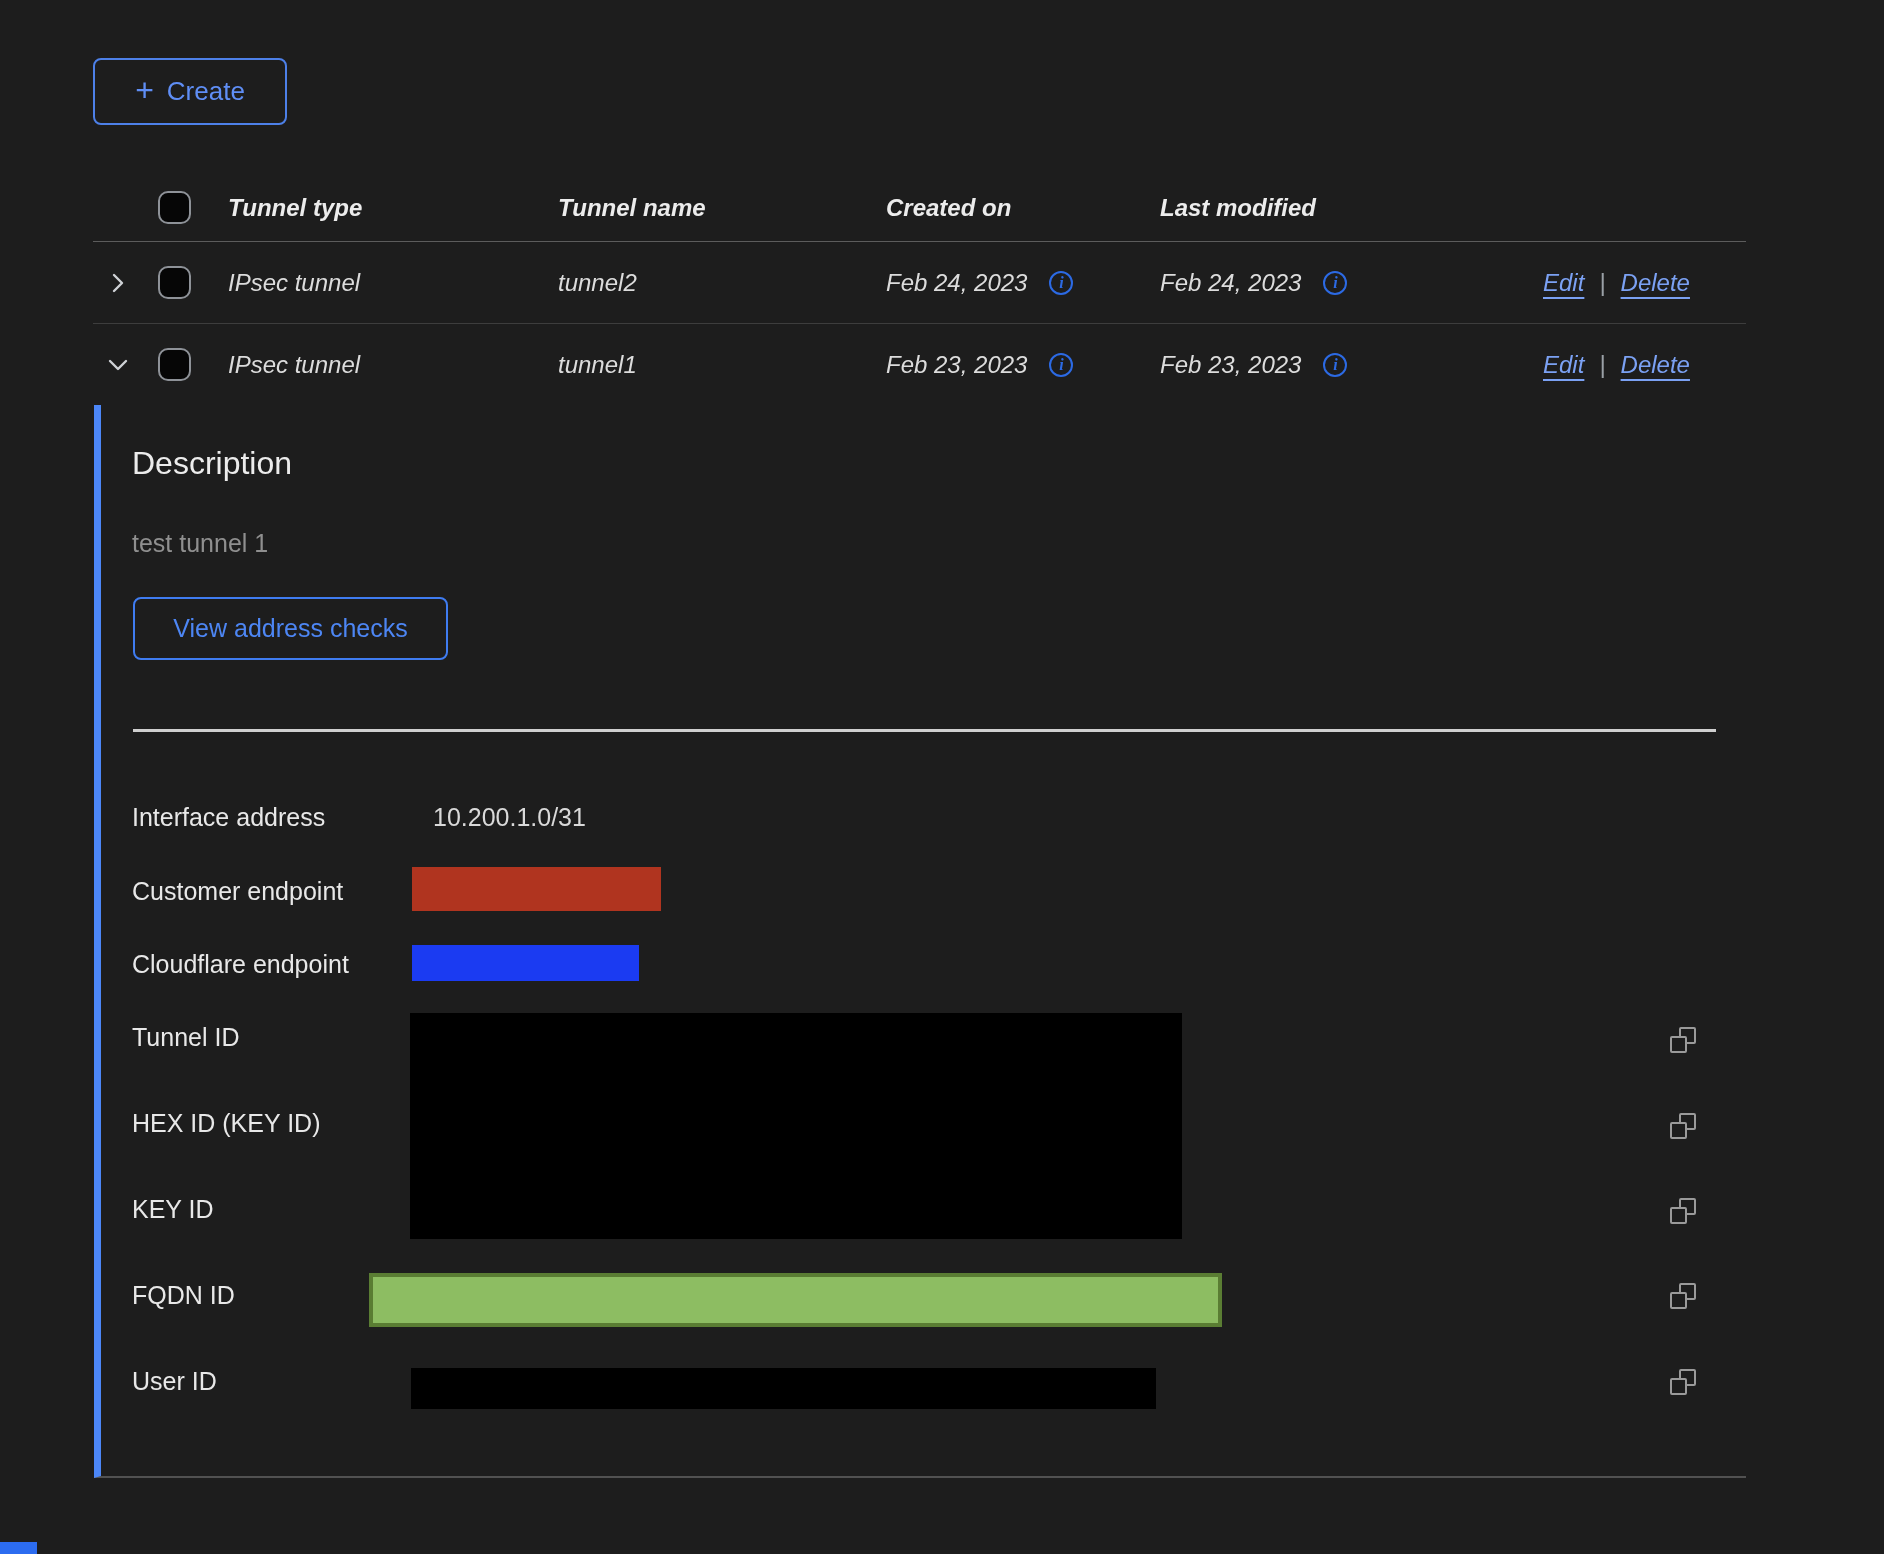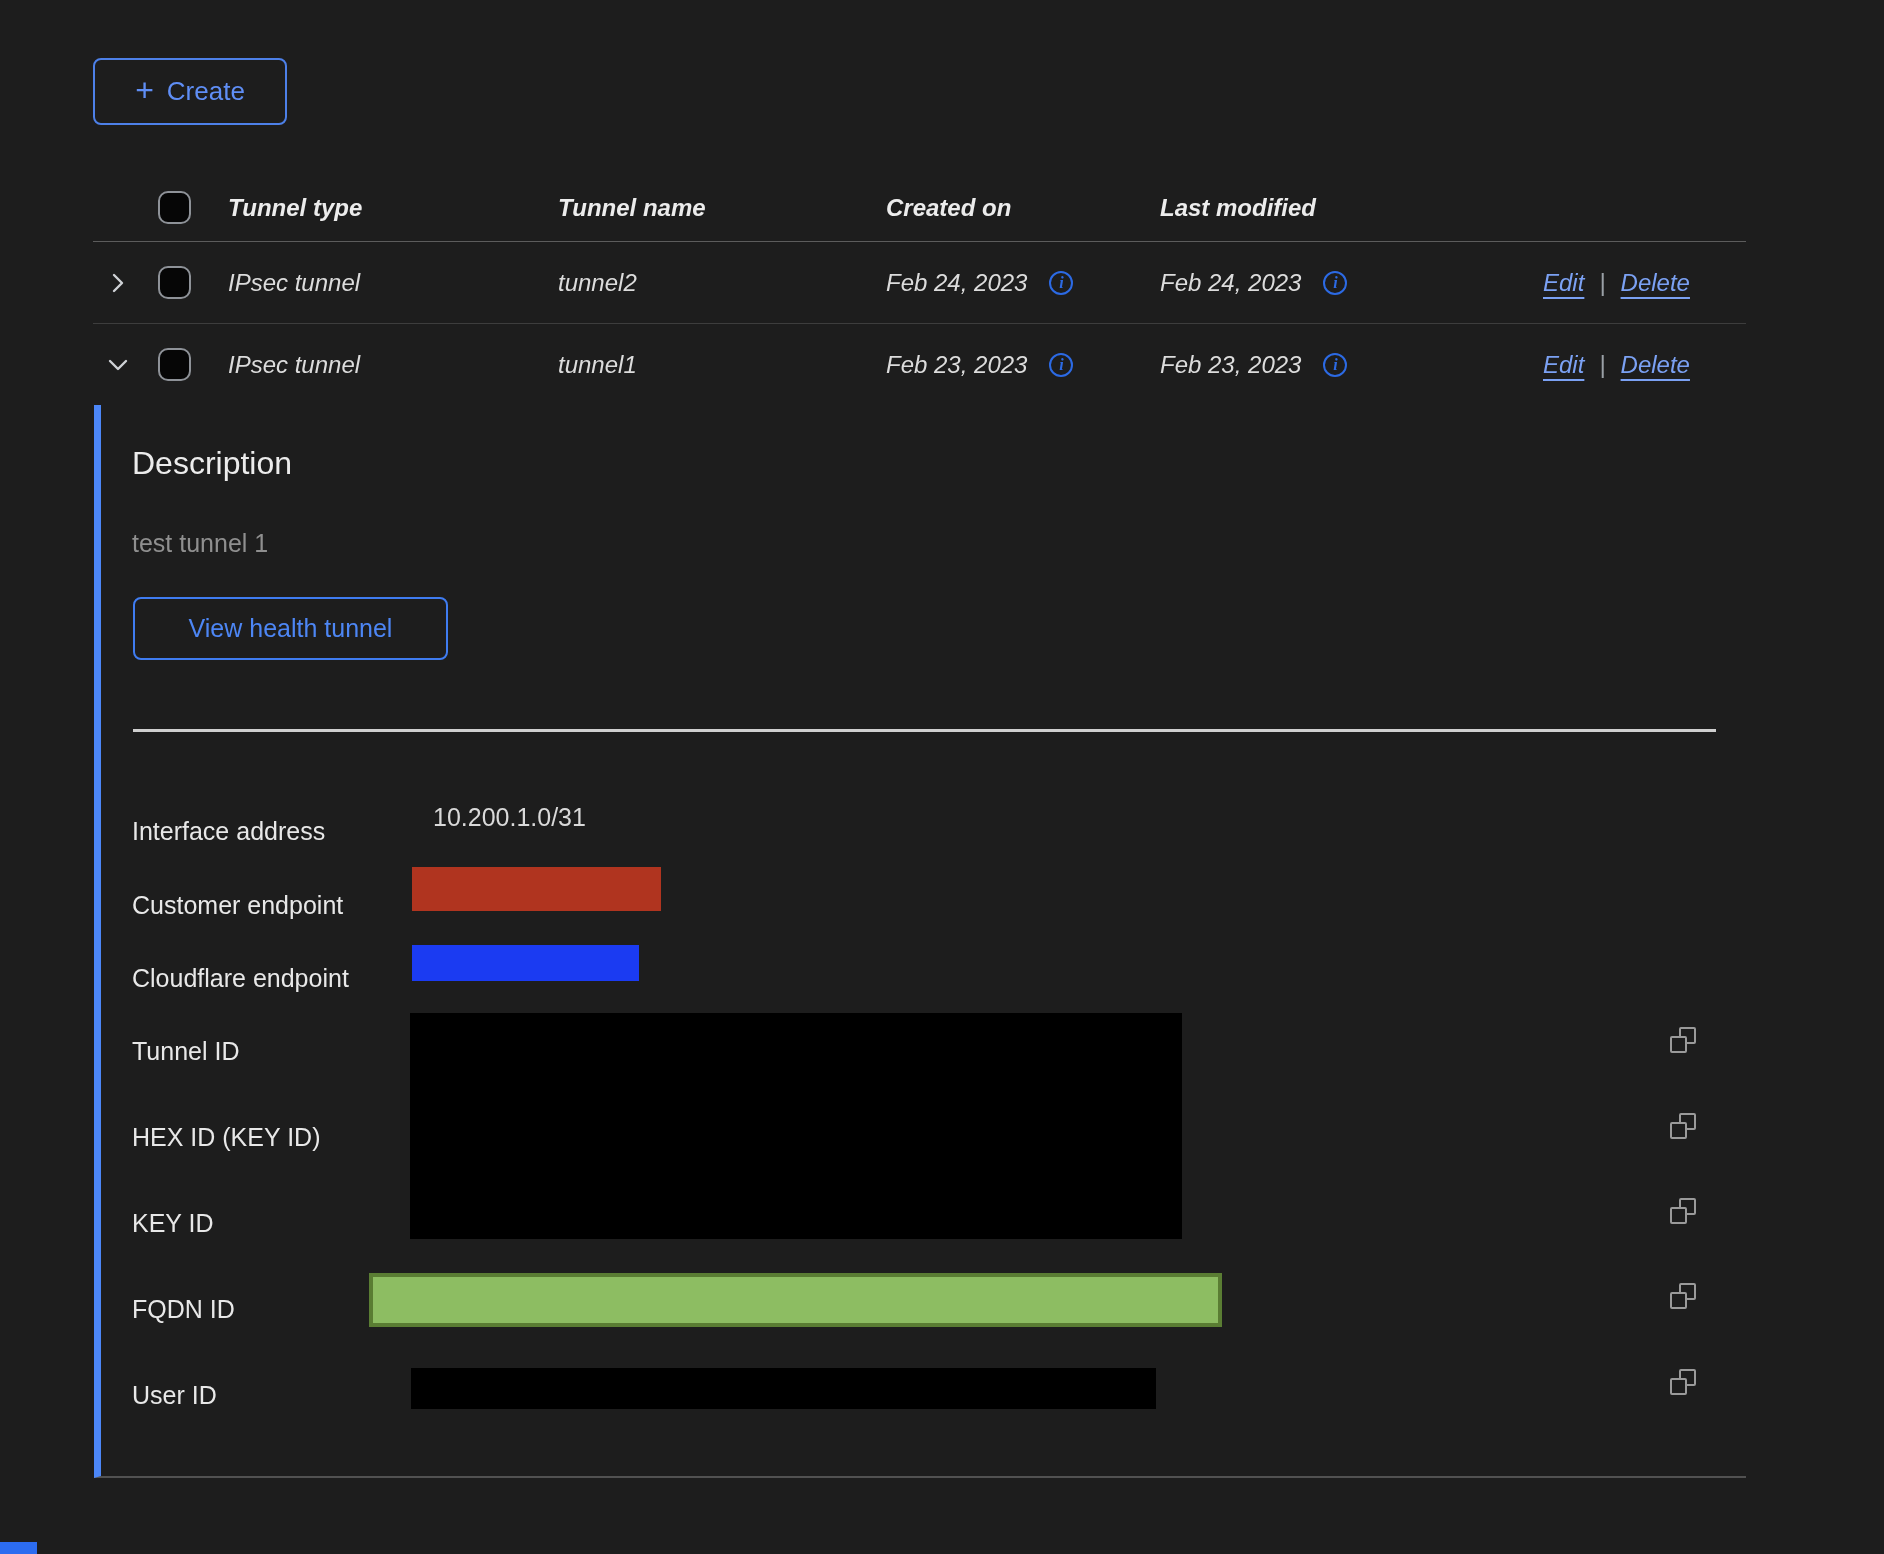--- a/index.html
+++ b/index.html
@@ -61,21 +61,21 @@
   .desc-label { left:31px; top:40px; font-size:32px; color:#ececec; }
   .desc-value { left:31px; top:124px; font-size:25px; color:#8f8f8f; }
   .health-btn {
     left:32px; top:192px; width:315px; height:63px;
     background:transparent; border:2px solid #3f7cf1; border-radius:8px;
     color:#4d86f4; font-family:"Liberation Sans", sans-serif; font-size:25px;
     display:flex; align-items:center; justify-content:center; cursor:pointer;
   }
   .divider { left:32px; top:324px; width:1583px; height:3px; background:#cfcfcf; }
 
-  .f-label { font-size:25px; color:#e8e8e8; white-space:nowrap;margin-top:14px; }
+  .f-label { font-size:25px; color:#e8e8e8; white-space:nowrap; }
   .f-value { font-size:25px; color:#d9d9d9; }
 
   .redact { position:absolute; }
   .r-red   { left:311px; top:462px; width:249px; height:44px; background:#b0341f; }
   .r-blue  { left:311px; top:540px; width:227px; height:36px; background:#1b3bf2; }
   .r-black-big { left:309px; top:608px; width:772px; height:226px; background:#000; }
   .r-green { left:268px; top:868px; width:853px; height:54px; background:#8dbd62;
              border:4px solid #5a7d33; }
   .r-black-sm { left:310px; top:963px; width:745px; height:41px; background:#000; }
 
@@ -163,21 +163,21 @@
         <span class="link">Delete</span>
       </div>
     </div>
   </div>
 
   <div class="panel">
 
     <div class="abs desc-label">Description</div>
     <div class="abs desc-value">test tunnel 1</div>
 
-    <button class="abs health-btn">View health tunnel</button>
+    <button class="abs health-btn">View address checks</button>
 
     <div class="abs divider"></div>
 
     <div class="abs f-label" style="left:31px; top:398px;">Interface address</div>
     <div class="abs f-value" style="left:332px; top:398px;">10.200.1.0/31</div>
 
     <div class="abs f-label" style="left:31px; top:472px;">Customer endpoint</div>
     <div class="redact r-red"></div>
 
     <div class="abs f-label" style="left:31px; top:545px;">Cloudflare endpoint</div>

